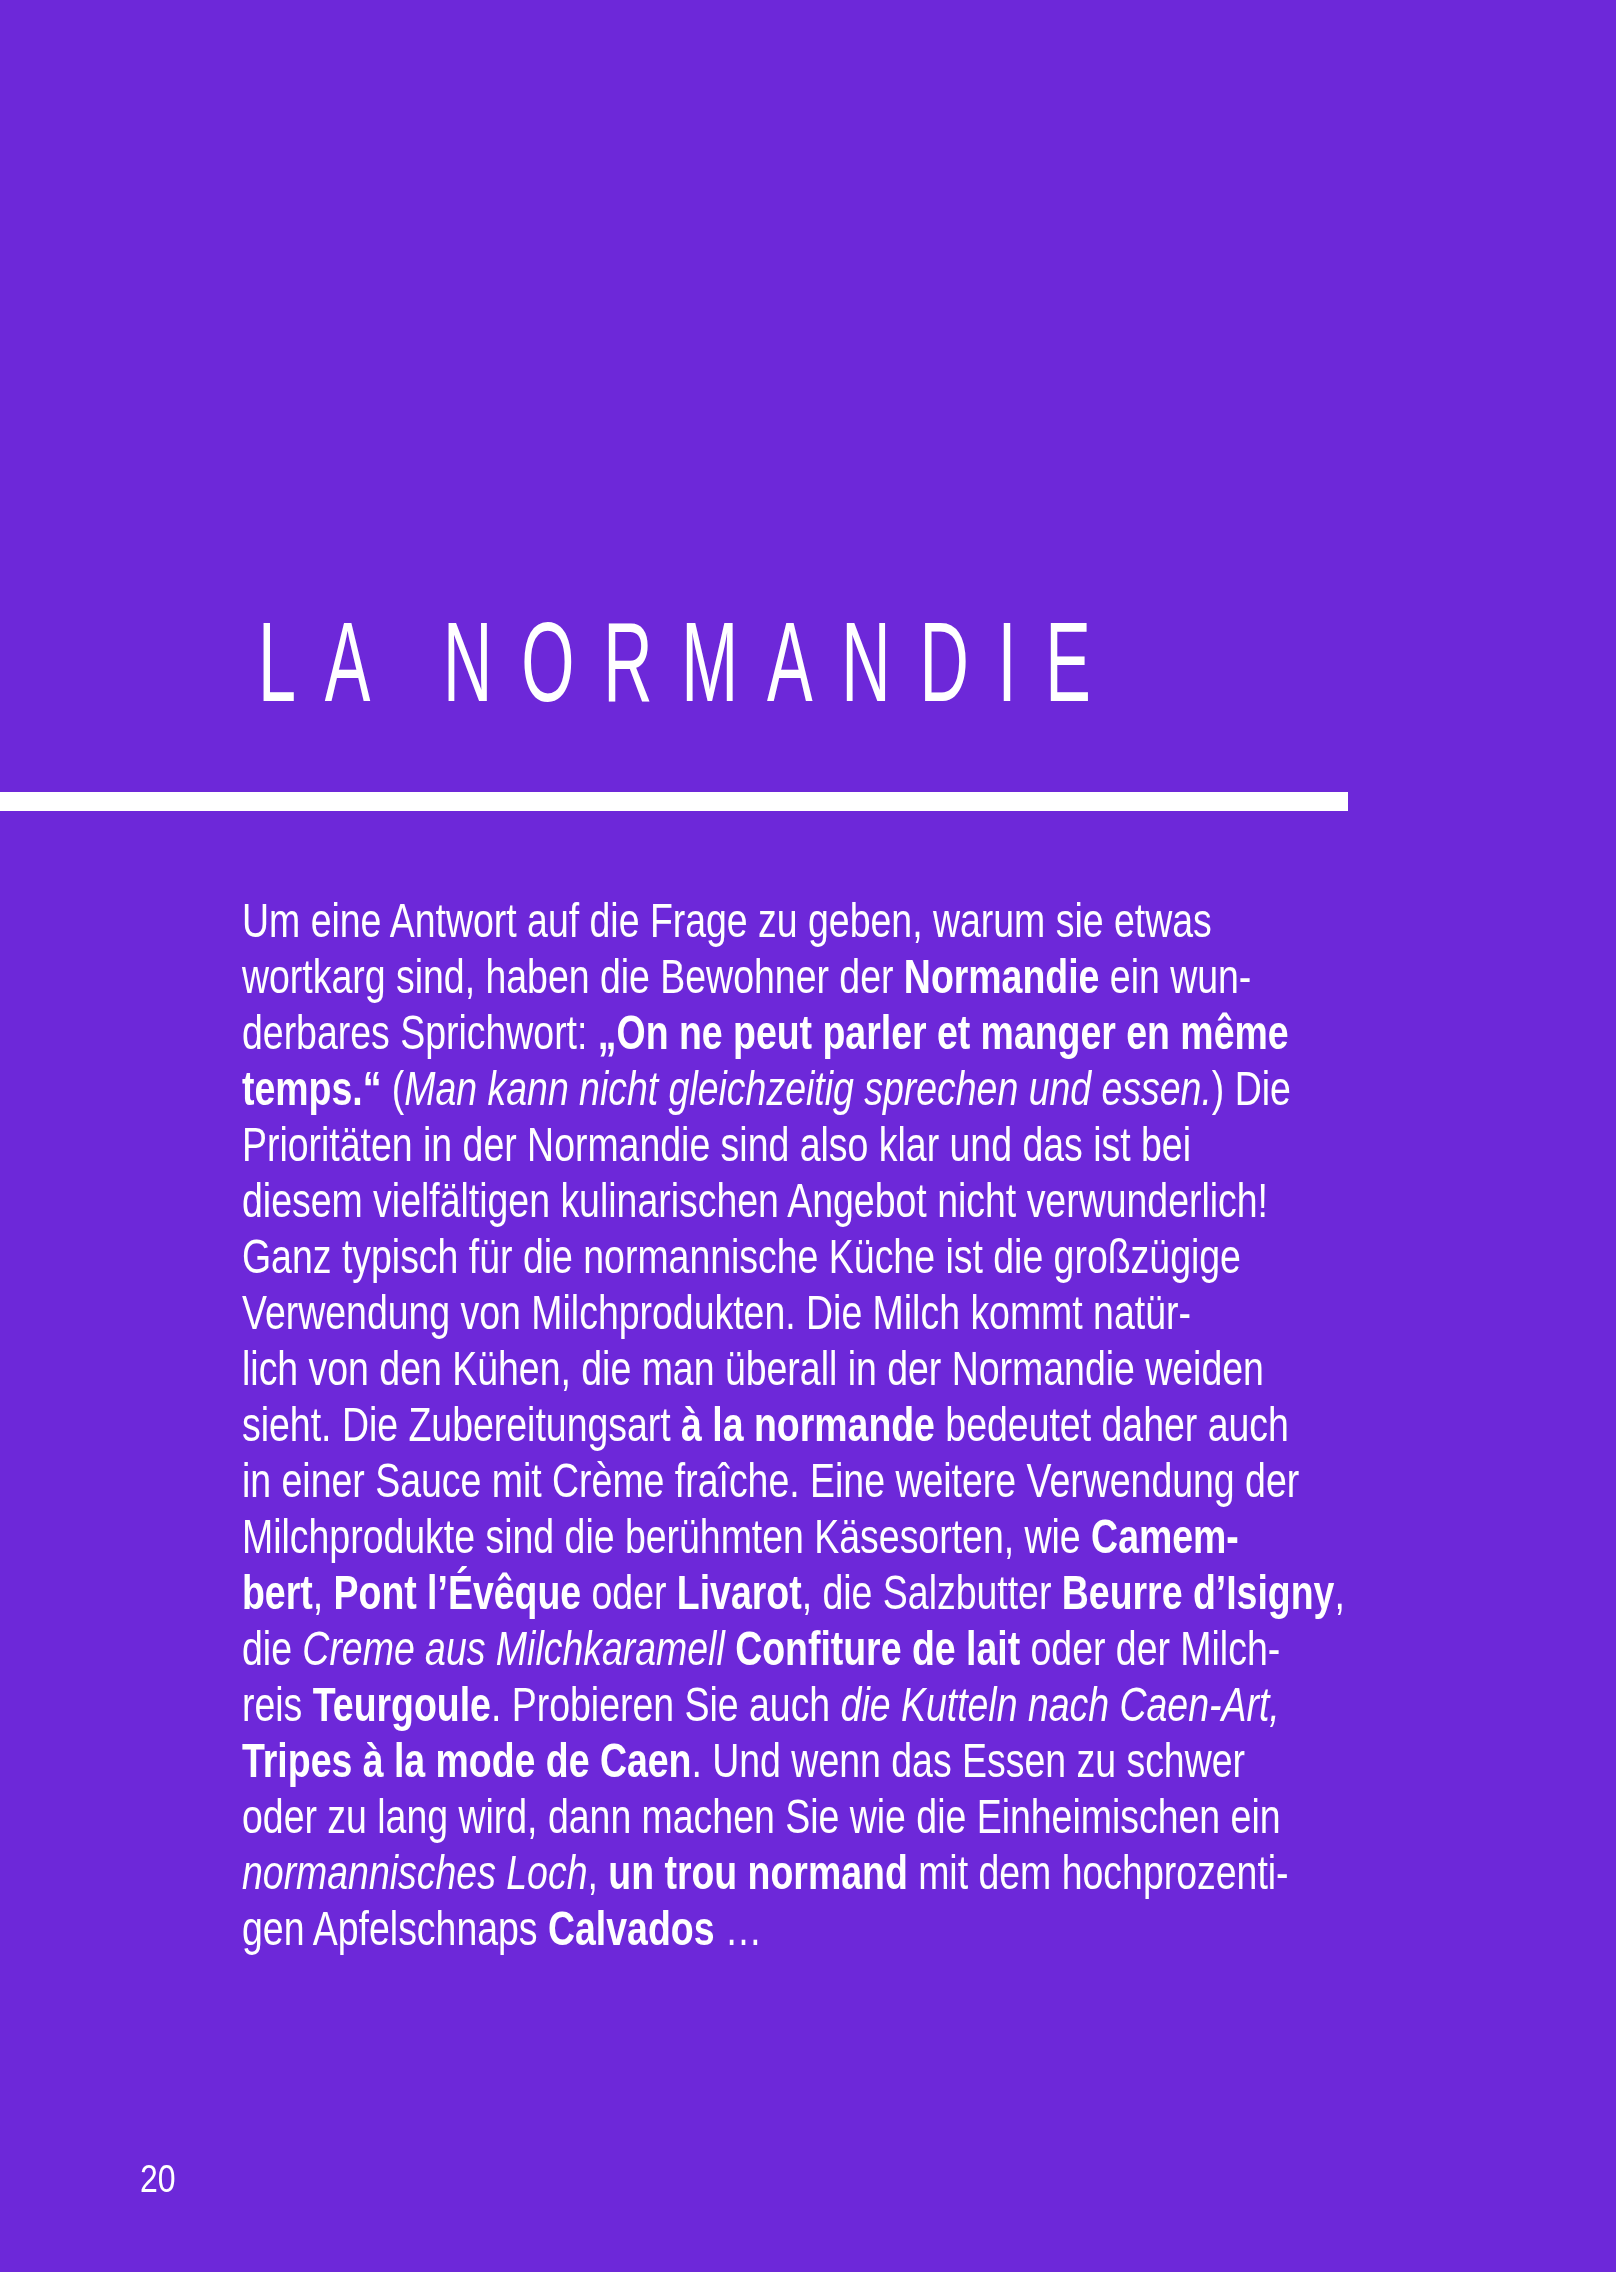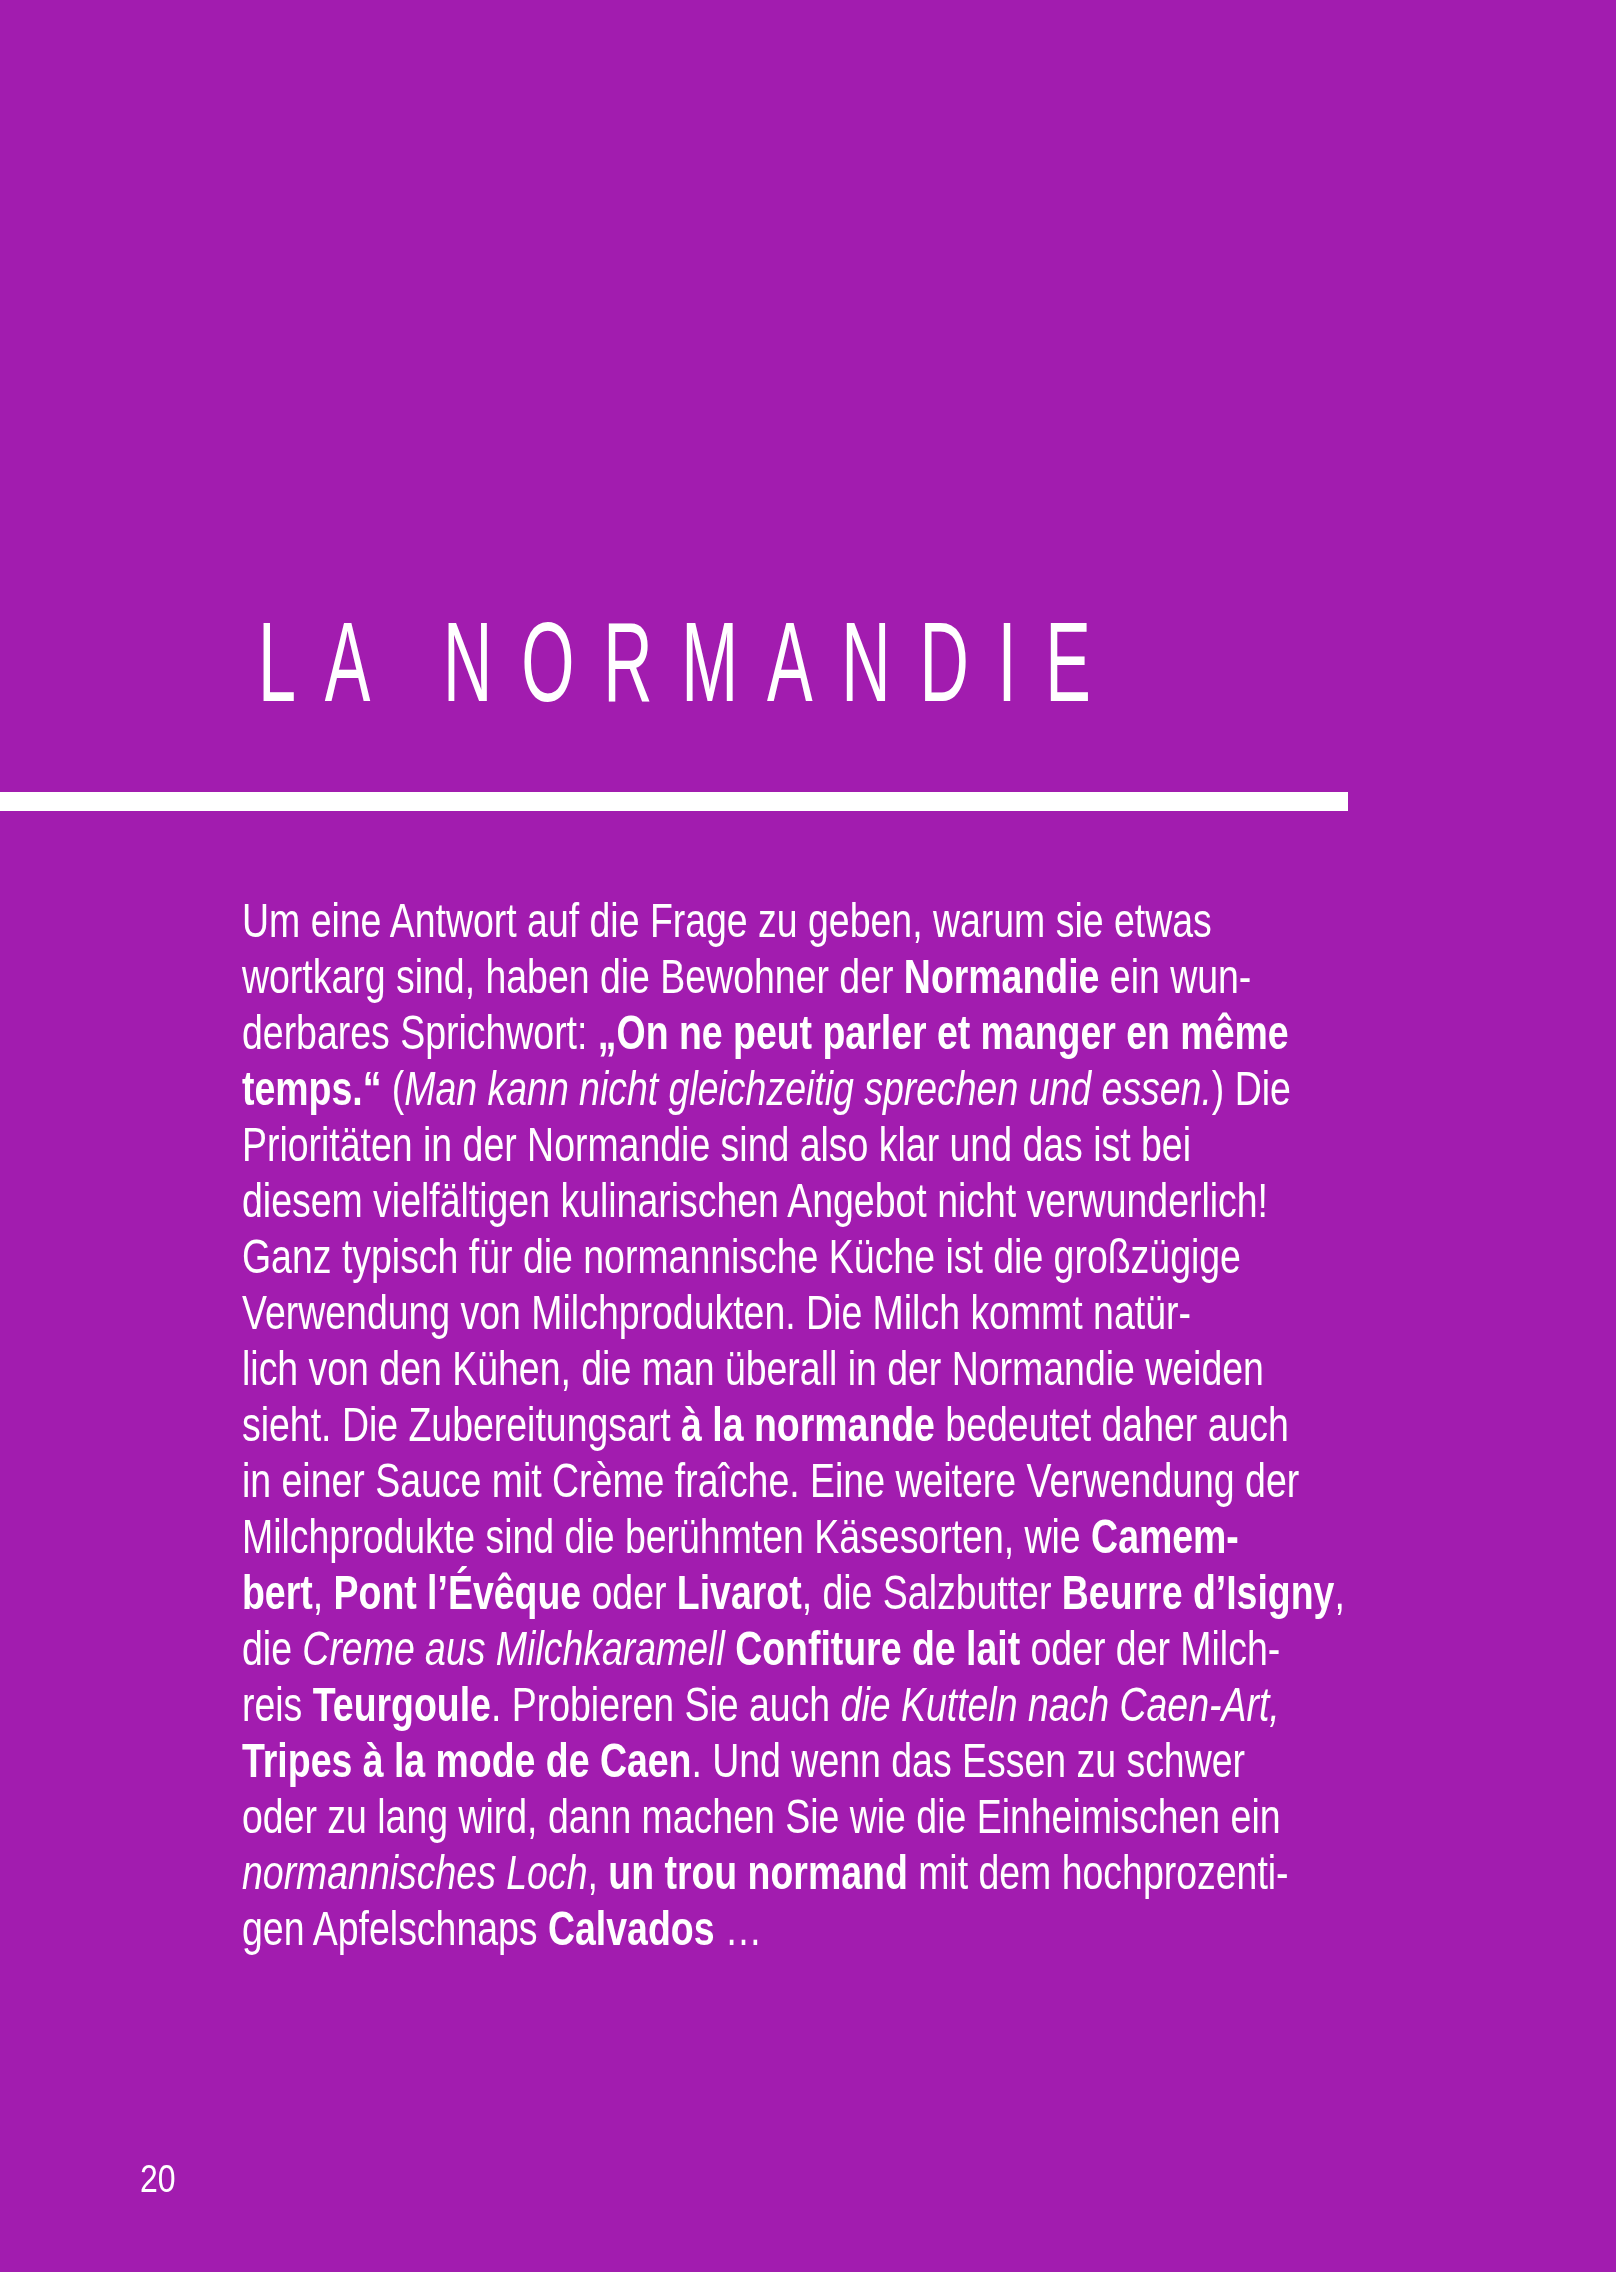--- a/index.html
+++ b/index.html
@@ -62,21 +62,21 @@
     font-size: 39px;
     line-height: 1;
     transform: scaleX(0.82);
     transform-origin: left top;
     color: #FFFFFF;
   }
 </style>
 </head>
 <body>
 
-<div class="page" style="background: #a21caf; color: rgb(255, 255, 255);">
+<div class="page" style="background: #6d28d9; color: rgb(255, 255, 255);">
   <h1 class="title">LA NORMANDIE</h1>
   <div class="rule" style="background: rgb(255, 255, 255);"></div>
   <div class="body-text">
       <div class="line"><span class="seg-r">Um eine Antwort auf die Frage zu geben, warum sie etwas</span></div>
       <div class="line"><span class="seg-r">wortkarg sind, haben die Bewohner der </span><span class="seg-b">Normandie</span><span class="seg-r"> ein wun-</span></div>
       <div class="line"><span class="seg-r">derbares Sprichwort: </span><span class="seg-b">„On ne peut parler et manger en même</span></div>
       <div class="line"><span class="seg-b">temps.“</span><span class="seg-r"> (</span><span class="seg-i">Man kann nicht gleichzeitig sprechen und essen.</span><span class="seg-r">) Die</span></div>
       <div class="line"><span class="seg-r">Prioritäten in der Normandie sind also klar und das ist bei</span></div>
       <div class="line"><span class="seg-r">diesem vielfältigen kulinarischen Angebot nicht verwunderlich!</span></div>
       <div class="line"><span class="seg-r">Ganz typisch für die normannische Küche ist die großzügige</span></div>

